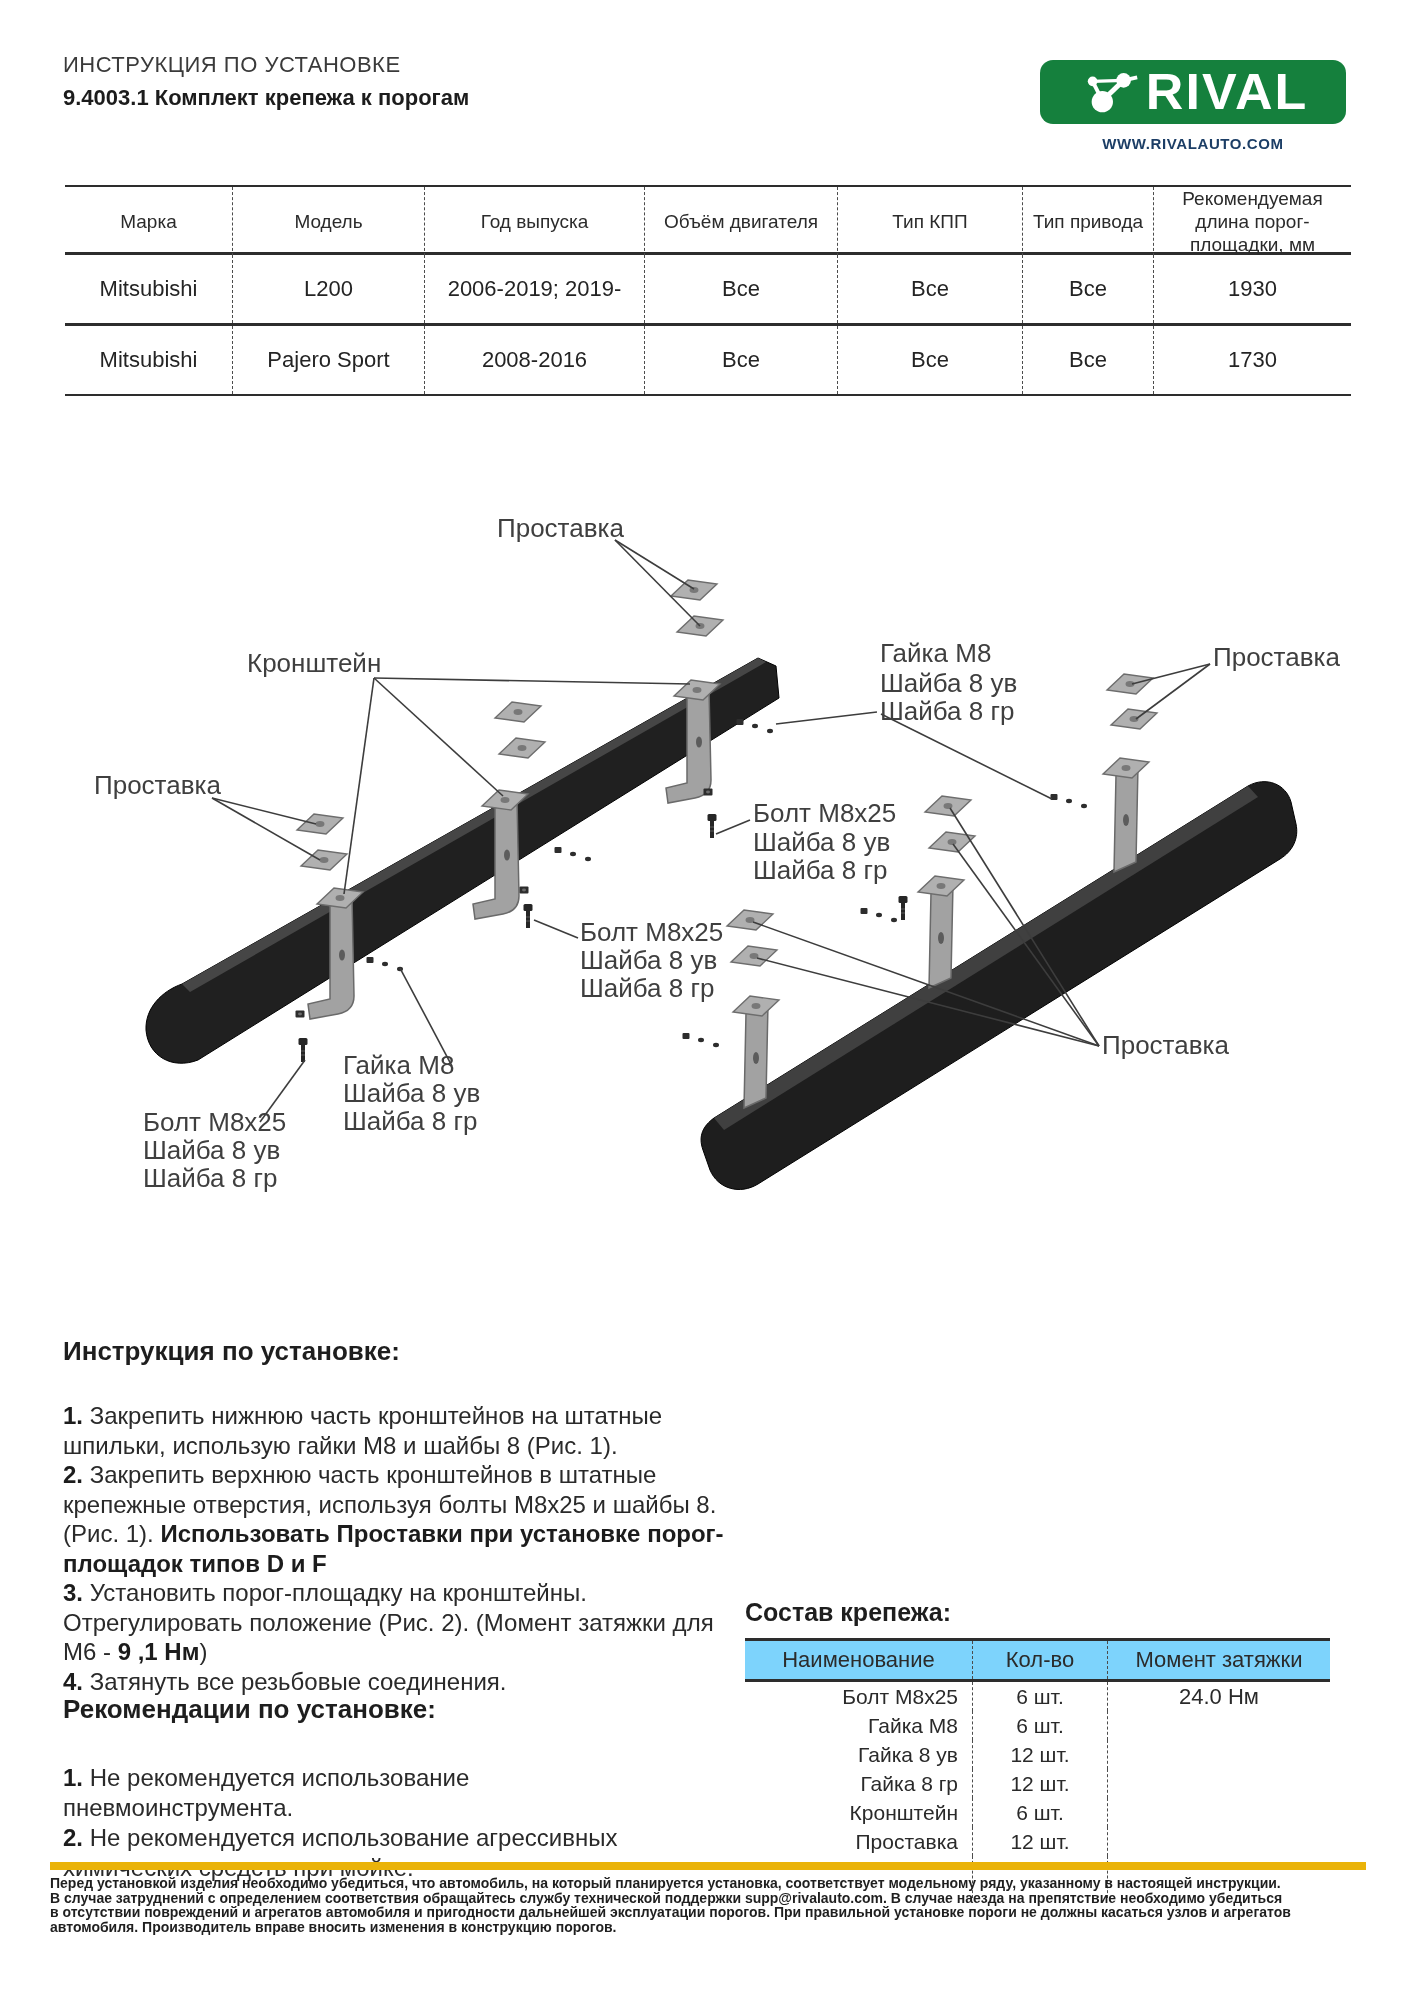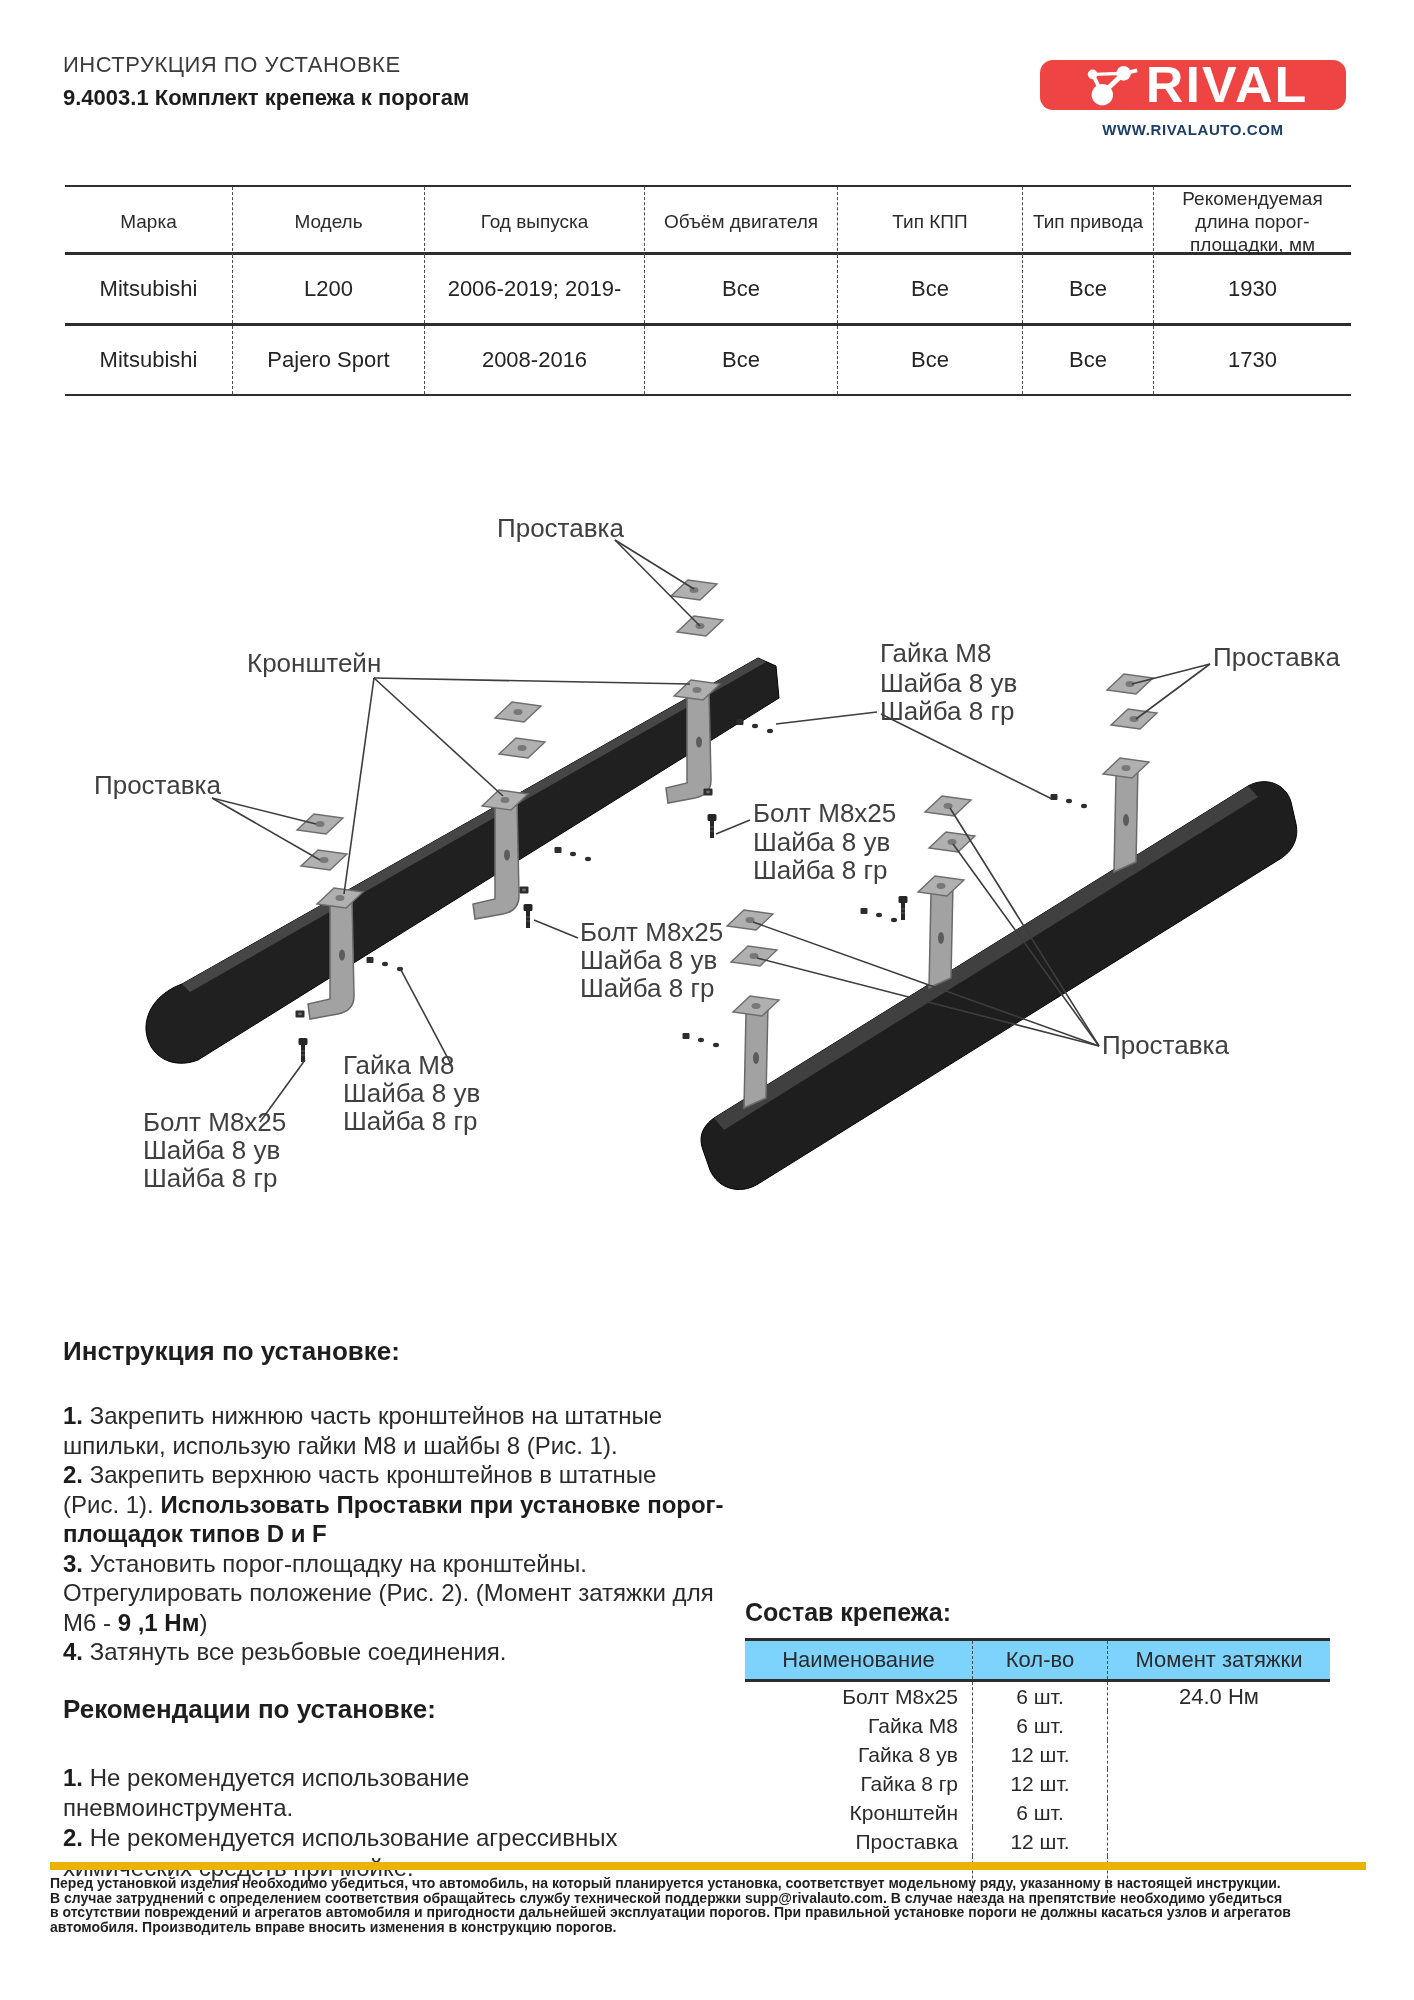--- a/index.html
+++ b/index.html
@@ -6,21 +6,21 @@
   body{
     width:1414px;height:2000px;position:relative;background:#ffffff;
     font-family:"Liberation Sans",sans-serif;color:#222;overflow:hidden;
   }
   
   .hdr-left{position:absolute;left:63px;top:52px;}
   .doc-type{font-size:22px;color:#3a3a3a;letter-spacing:.5px;}
   .doc-title{font-size:22px;font-weight:bold;color:#1c1c1c;margin-top:7px;}
   .logo-wrap{position:absolute;left:1040px;top:60px;width:306px;text-align:center;}
   .logo-box{
-    width:306px;height:50px;background:#ef4444;border-radius:13px;
+    width:306px;height:64px;background:#15803d;border-radius:13px;
     display:flex;align-items:center;justify-content:center;gap:6px;
   }
   .logo-word{color:#fff;font-weight:bold;font-size:50px;letter-spacing:2px;transform:scaleX(1.04);line-height:1;}
   .site-url{margin-top:11px;color:#1c3e66;font-weight:bold;font-size:15px;letter-spacing:.6px;}
   
   .vtable{position:absolute;left:65px;top:185px;width:1286px;border-top:2px solid #2d2d2d;}
   .vrow{display:grid;grid-template-columns:168px 192px 220px 193px 185px 131px 197px;}
   .vrow.head{height:65px;border-bottom:3px solid #2d2d2d;}
   .vrow.body1{height:68px;border-bottom:3px solid #2d2d2d;}
   .vrow.body2{height:68px;border-bottom:2px solid #2d2d2d;}
@@ -255,20 +255,21 @@
     <text class="dlabel" x="143" y="1187">Шайба 8 гр</text>
     <text class="dlabel" x="1102" y="1054">Проставка</text>
   </g>
 </svg>
 
 <div class="instr">
   <div class="sec-head">Инструкция по установке:</div>
   <div class="iline"><span></span><b>1.</b><span> Закрепить нижнюю часть кронштейнов на штатные</span></div>
   <div class="iline"><span></span><b></b><span>шпильки, использую гайки М8 и шайбы 8 (Рис. 1).</span></div>
   <div class="iline"><span></span><b>2.</b><span> Закрепить верхнюю часть кронштейнов в штатные</span></div>
+  <div class="iline"><span></span><b></b><span>крепежные отверстия, используя болты М8х25 и шайбы 8.</span></div>
   <div class="iline"><span>(Рис. 1). </span><b>Использовать Проставки при установке порог-</b><span></span></div>
   <div class="iline"><span></span><b>площадок типов D и F</b><span></span></div>
   <div class="iline"><span></span><b>3.</b><span> Установить порог-площадку на кронштейны.</span></div>
   <div class="iline"><span></span><b></b><span>Отрегулировать положение (Рис. 2). (Момент затяжки для</span></div>
   <div class="iline"><span>М6 - </span><b>9 ,1 Нм</b><span>)</span></div>
   <div class="iline"><span></span><b>4.</b><span> Затянуть все резьбовые соединения.</span></div>
 </div>
 
 <div class="recom">
   <div class="sec-head">Рекомендации по установке:</div>

